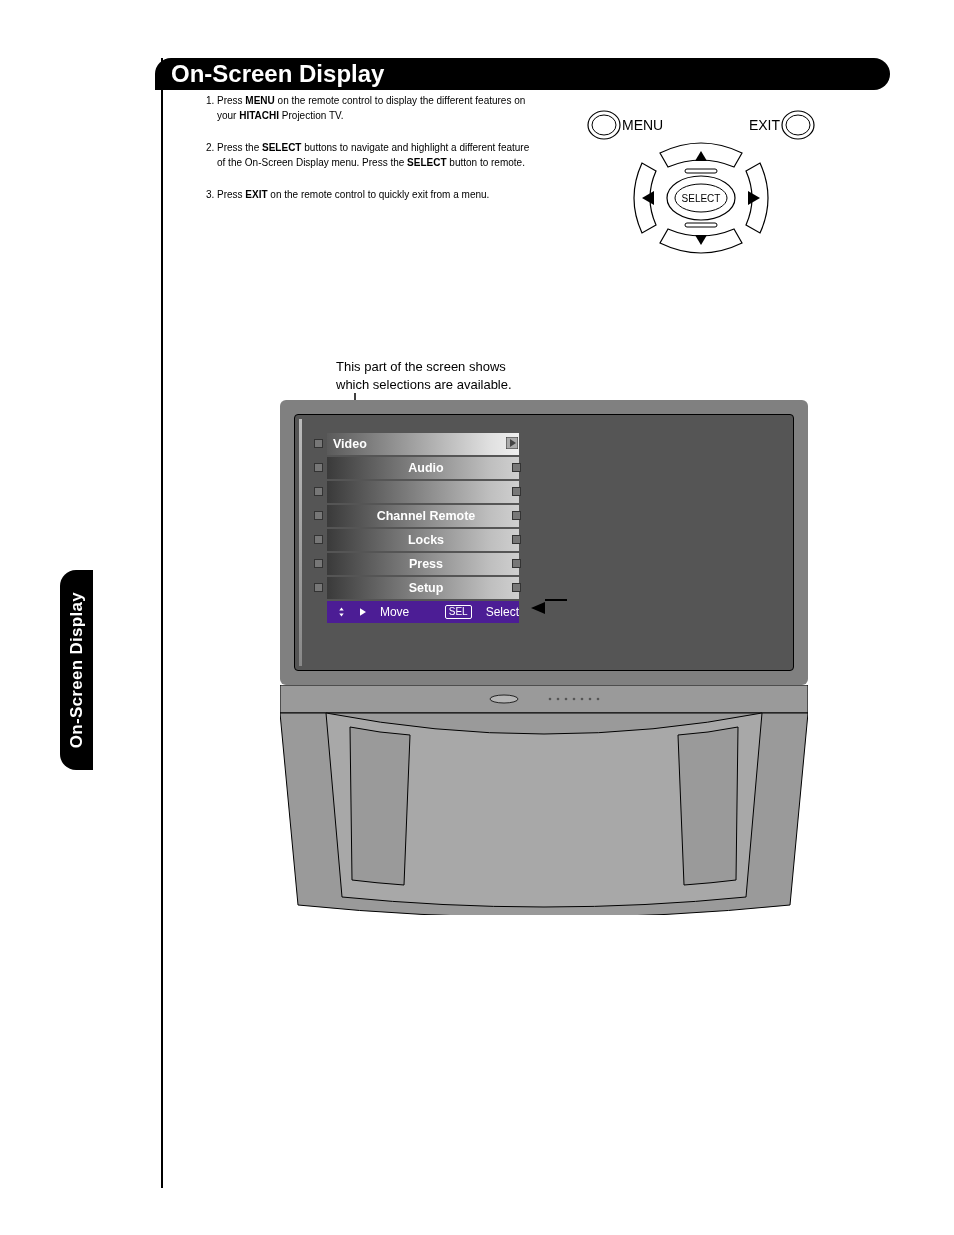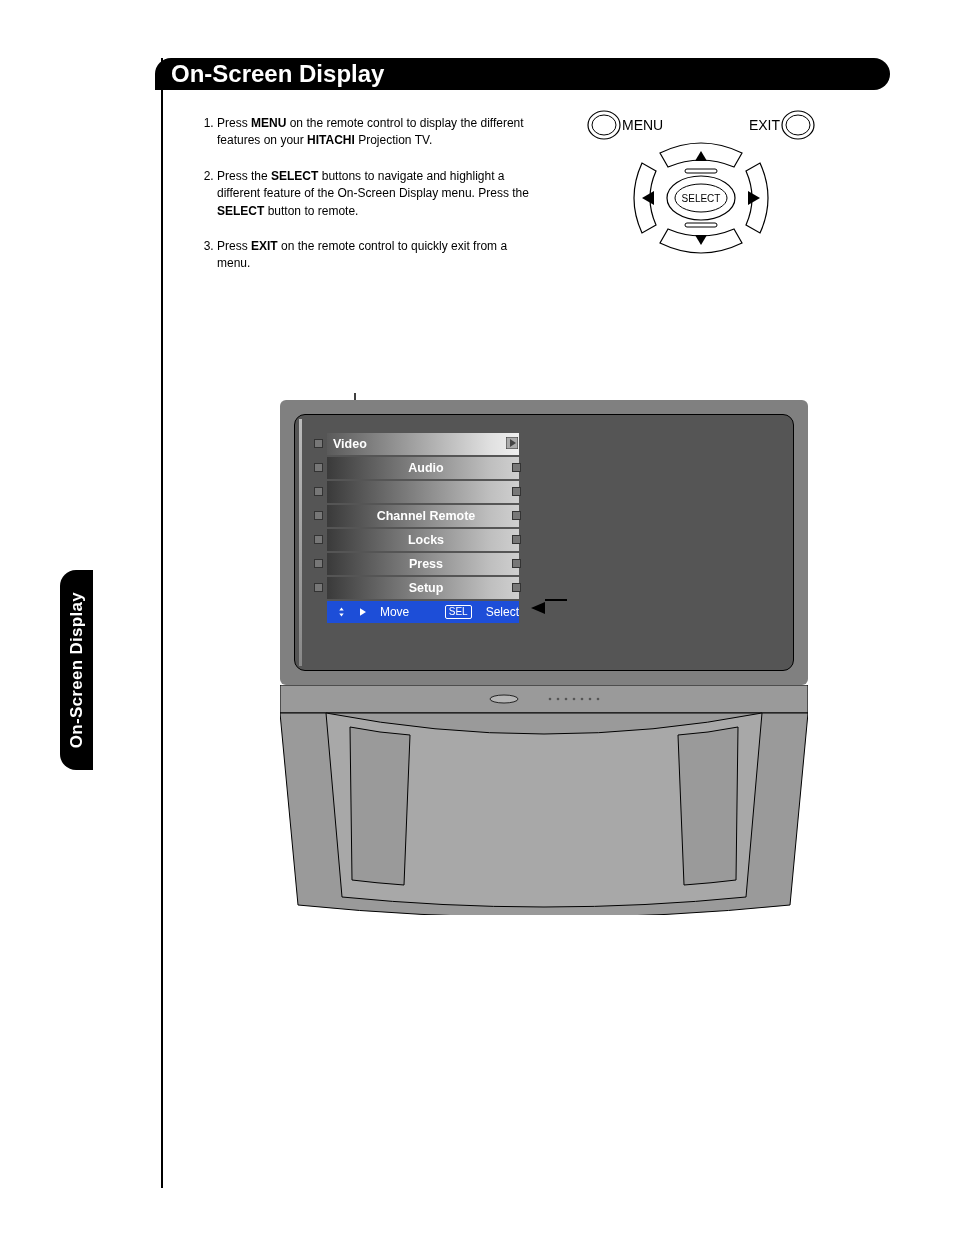--- a/index.html
+++ b/index.html
@@ -11,48 +11,48 @@
   .title-bar { position: absolute; left: 155px; top: 58px; width: 735px; height: 32px; background: #000; color: #fff; font-weight: 900; font-size: 24px; padding-left: 16px; line-height: 32px; border-radius: 16px 16px 16px 0; }
 
   
   .vline { position: absolute; left: 161px; top: 58px; width: 1.5px; height: 1130px; background: #000; }
 
   
   .side-tab { position: absolute; left: 60px; top: 570px; width: 33px; height: 200px; background: #000; color: #fff; border-radius: 16px 0 0 16px; display:flex; align-items:center; justify-content:center; }
   .side-tab span { writing-mode: vertical-rl; transform: rotate(180deg); font-weight: 700; font-size: 17px; letter-spacing: .3px; }
 
   
-  .instructions { position: absolute; left: 195px; top: 115px; width: 345px; font-size: 12px; line-height: 1.45; }
+  .instructions { position: absolute; left: 195px; top: 94px; width: 345px; font-size: 10px; line-height: 1.45; }
   .instructions ol { list-style: decimal; padding-left: 22px; }
   .instructions li { margin-bottom: 18px; }
   .instructions b { font-weight: 700; }
 
   
   .remote { position: absolute; left: 582px; top: 103px; width: 238px; height: 152px; }
   .remote svg { width: 100%; height: 100%; }
 
   
   .callout1 { position: absolute; left: 336px; top: 358px; width: 220px; font-size: 13px; line-height: 1.35; }
   .callout1-arrow { position: absolute; left: 348px; top: 393px; }
 
   
   .tv { position: absolute; left: 280px; top: 400px; width: 528px; }
   .tv-screen-outer { width: 528px; height: 285px; background: #808080; border-radius: 6px; padding: 14px; }
-  .tv-screen-inner { width: 100%; height: 100%; background: #555; border: 1.5px solid #000; border-radius: 11px; position: relative; }
+  .tv-screen-inner { width: 100%; height: 100%; background: #555; border: 1.5px solid #000; border-radius: 4px; position: relative; }
   .tv-screen-hl { position:absolute; left:4px; top:4px; bottom:4px; width:3px; background:linear-gradient(#bbb,#888); }
 
   .menu-list { position: absolute; left: 32px; top: 18px; width: 192px; }
   .menu-item { height: 22px; display:flex; align-items:center; color:#fff; font-size:12.5px; font-weight:600; padding-left:6px; margin-bottom: 2px; position: relative; }
   .menu-item .sq { position:absolute; left:-13px; width:9px; height:9px; background:#777; border:1px solid #333; top:6px; }
   .menu-item .sq2 { position:absolute; right:-2px; width:9px; height:9px; background:#777; border:1px solid #333; top:6px; }
   .m-normal { background: linear-gradient(to right,#3a3a3a 0%, #bfbfbf 85%, #cfcfcf 100%); justify-content: center; }
   .m-hi { background: linear-gradient(to right,#5a5a5a 0%, #e0e0e0 85%, #efefef 100%); }
   .menu-item .arrow-icon { position:absolute; right:1px; top:4px; width:12px; height:12px; }
 
-  .hint-bar { height:22px; background:#1d4ed8; color:#fff; font-size:12px; display:flex; align-items:center; gap:14px; padding-left: 10px; }
+  .hint-bar { height:22px; background:#4c1d95; color:#fff; font-size:12px; display:flex; align-items:center; gap:14px; padding-left: 10px; }
   .hint-box { border:1px solid #fff; font-size:10px; padding:0 3px; border-radius:2px; line-height:12px; }
 
   
   .callout2 { position: absolute; left: 566px; top: 585px; width: 218px; font-size: 12.5px; line-height: 1.35; color:#000; }
   .callout2-arrow { position: absolute; left: 531px; top: 598px; font-size: 18px; color:#000; }
   .callout2-line { position: absolute; left: 545px; top: 599px; width: 22px; height:1.5px; background:#000; }
 
   
   .tv-base { width: 528px; position: relative; }
   .tv-base svg { display:block; width:100%; }
@@ -112,20 +112,24 @@
 
       <ellipse cx="119" cy="95" rx="34" ry="22" fill="#fff" stroke="#000" stroke-width="1.2"></ellipse>
       <ellipse cx="119" cy="95" rx="26" ry="14" fill="#fff" stroke="#000" stroke-width="1"></ellipse>
       <text x="119" y="99" font-size="10" font-family="Arial" text-anchor="middle">SELECT</text>
 
       <rect x="103" y="66" width="32" height="4" rx="2" fill="#fff" stroke="#000" stroke-width="1"></rect>
       <rect x="103" y="120" width="32" height="4" rx="2" fill="#fff" stroke="#000" stroke-width="1"></rect>
     </svg>
   </div>
 
+  <div class="callout1">
+    <span>This part of the screen shows</span><br>
+    <span>which selections are available.</span>
+  </div>
   <svg class="callout1-arrow" width="14" height="38">
     <line x1="7" y1="0" x2="7" y2="28" stroke="#000" stroke-width="1.5"></line>
     <polygon points="7,38 2,26 12,26" fill="#000"></polygon>
   </svg>
 
   <div class="tv">
     <div class="tv-screen-outer">
       <div class="tv-screen-inner">
         <div class="tv-screen-hl"></div>
         <div class="menu-list">

